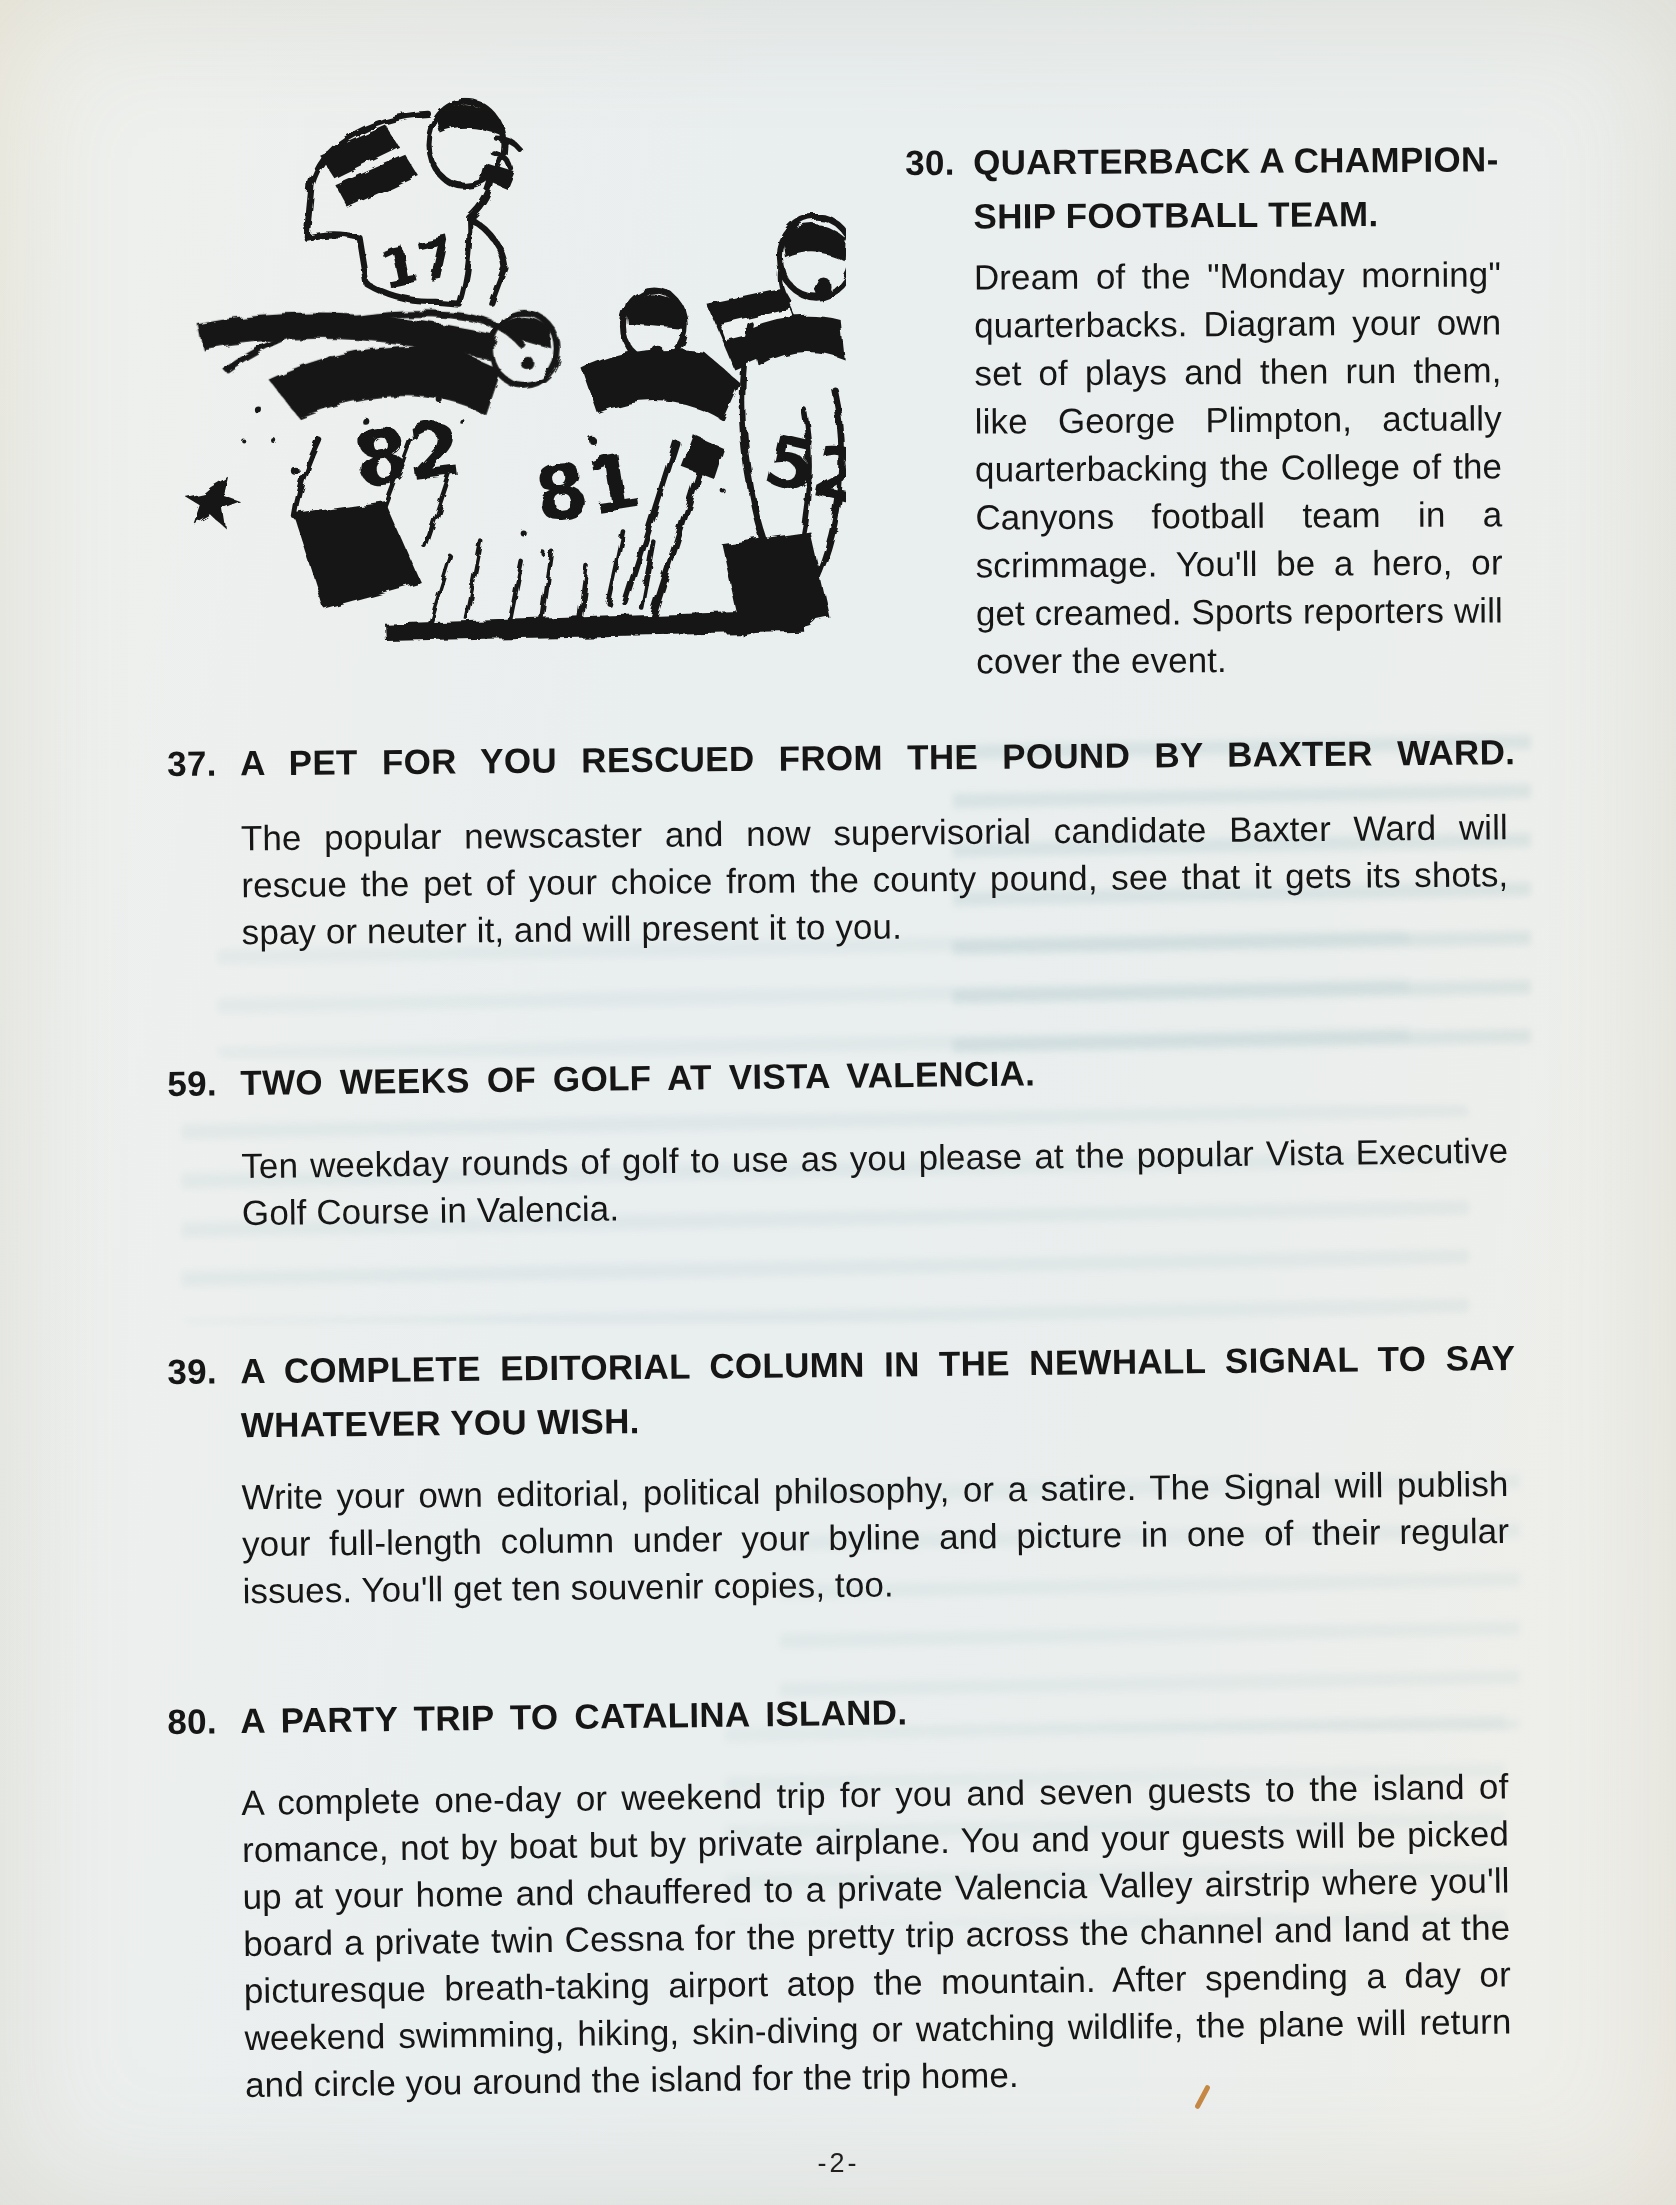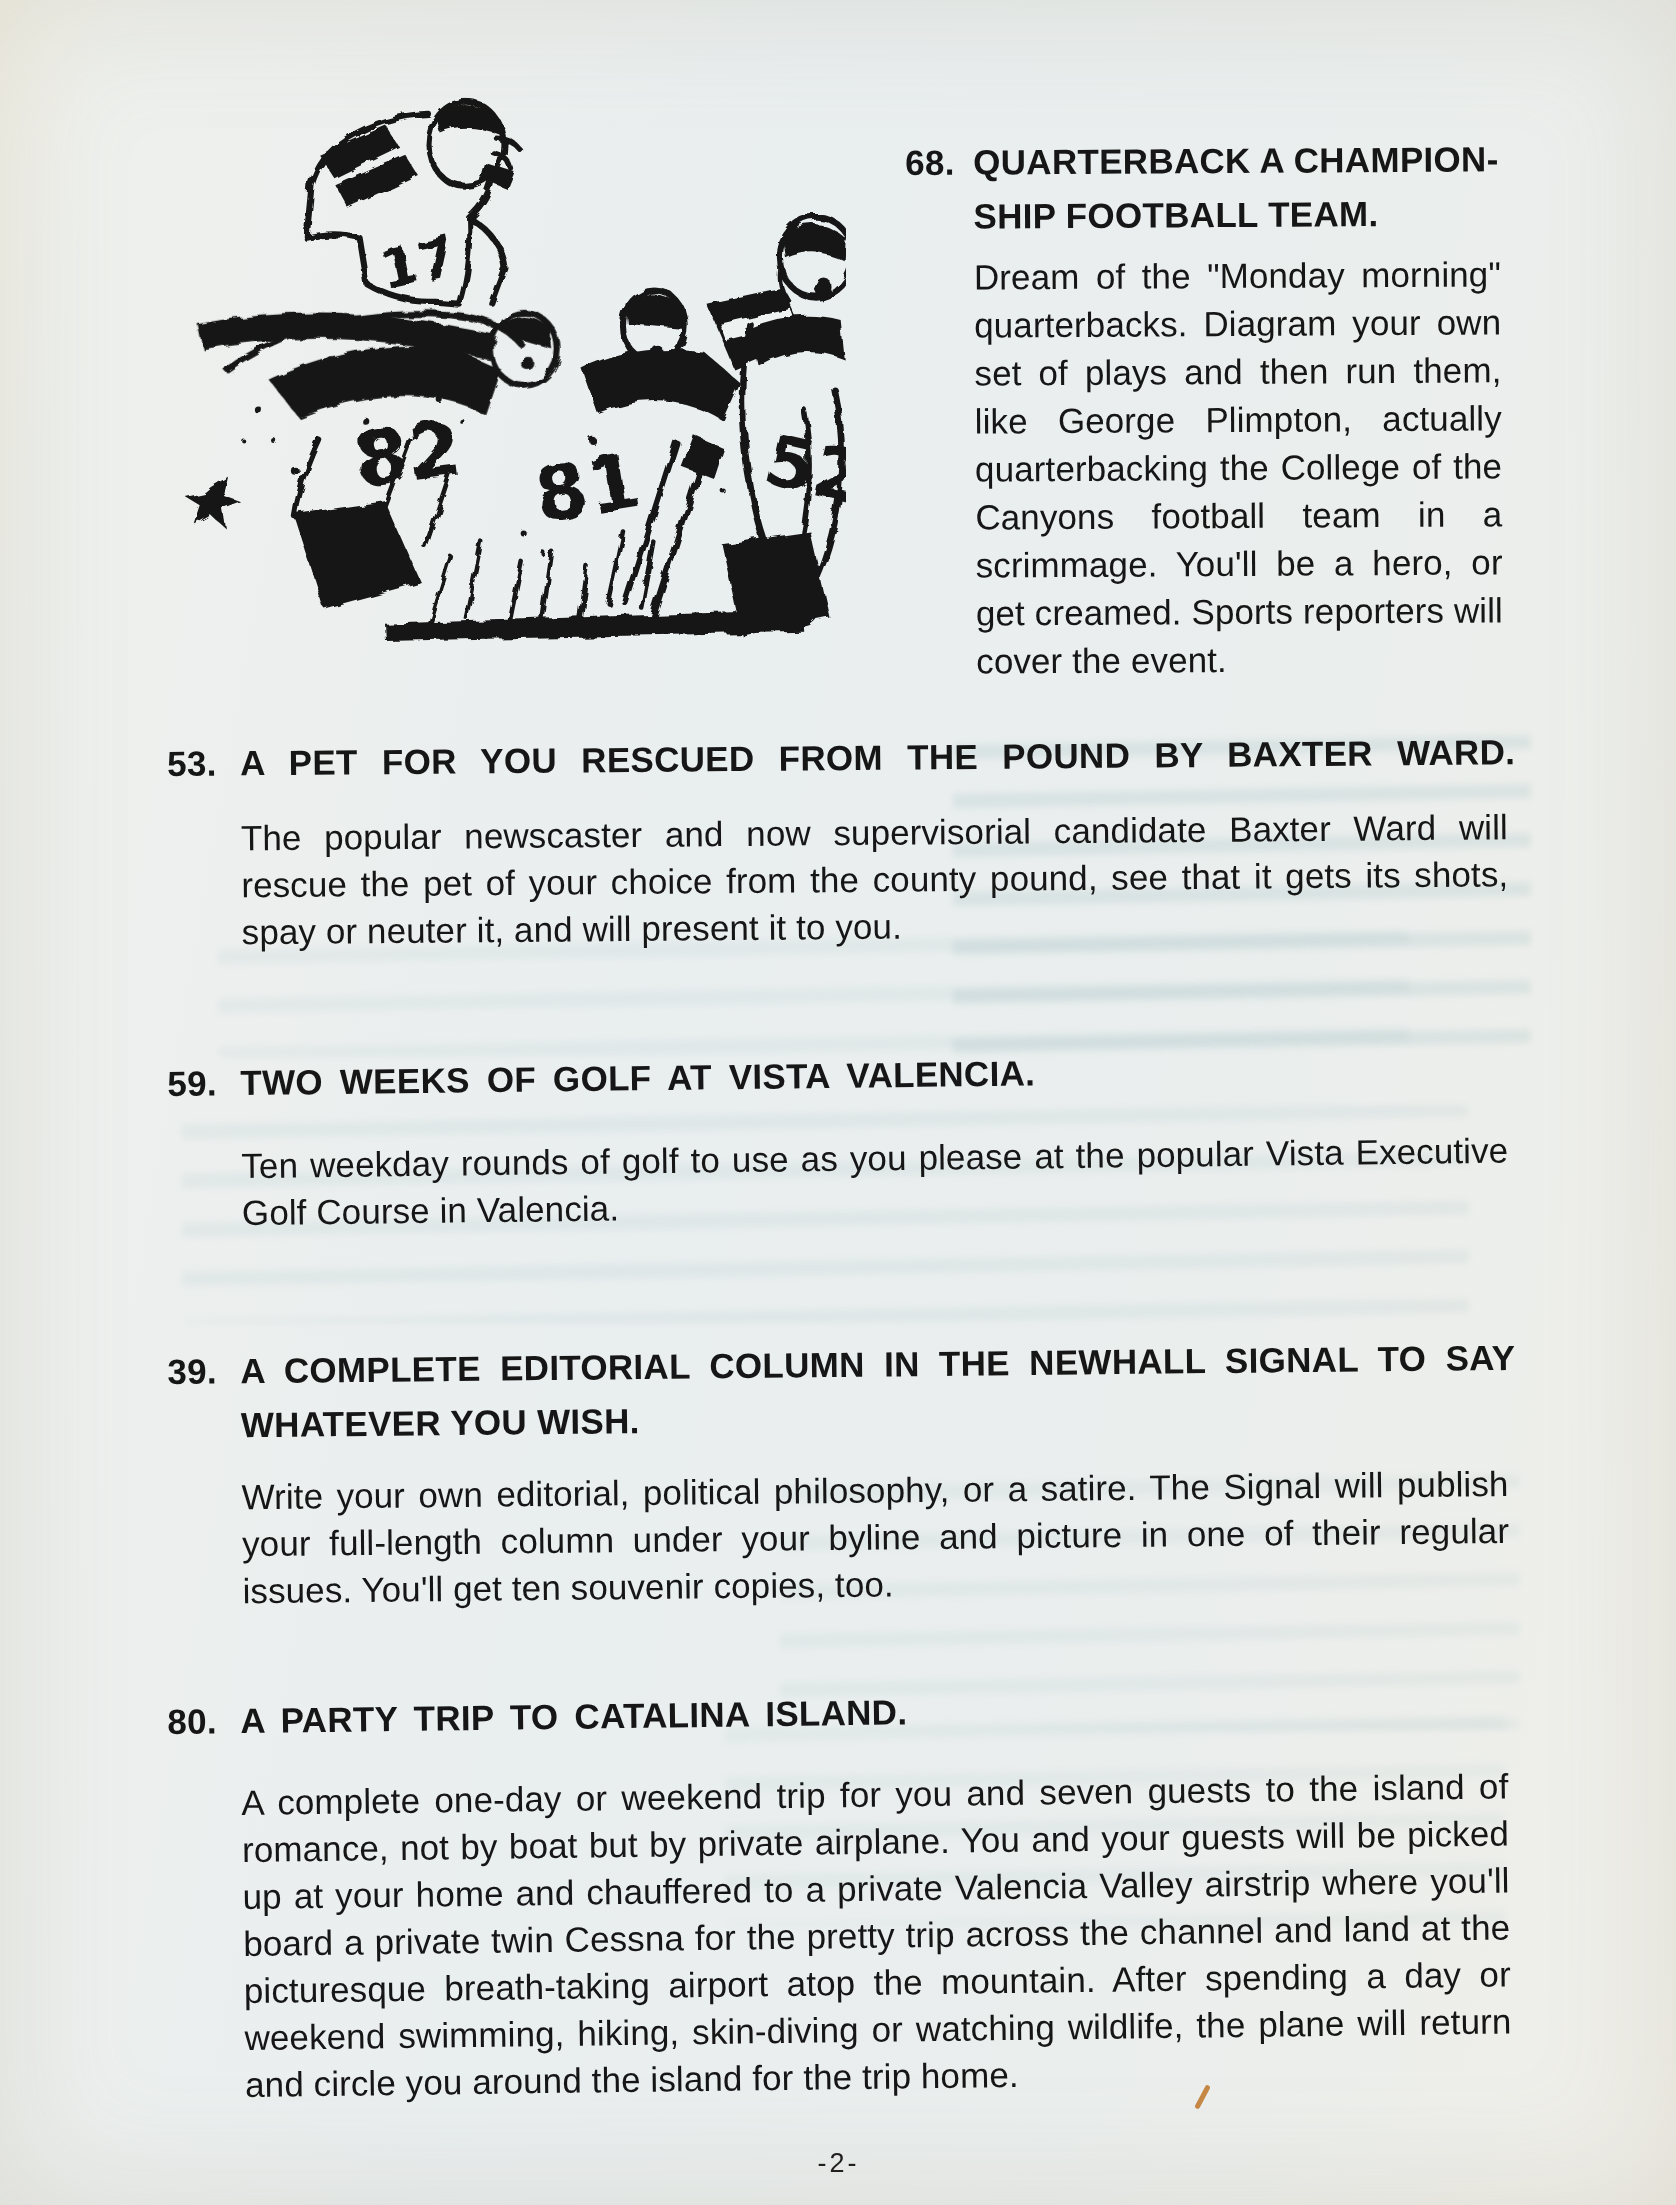--- a/index.html
+++ b/index.html
@@ -161,32 +161,32 @@
           <circle cx="702" cy="882" r="6"></circle>
             <circle cx="742" cy="922" r="5"></circle>
             <circle cx="1180" cy="480" r="5"></circle>
         </g>
       </g>
     </svg>
   </div>
 
   <div class="item it36">
     <div class="heading">
-      <span class="h-num">68.</span>
+      <span class="h-num">30.</span>
       <span class="h-text">
         <div>QUARTERBACK A CHAMPION-</div>
         <div>SHIP FOOTBALL TEAM.</div>
       </span>
     </div>
     <div class="body-text">Dream of the "Monday morning" quarterbacks. Diagram your own set of plays and then run them, like George Plimpton, actually quarterbacking the College of the Canyons football team in a scrimmage. You'll be a hero, or get creamed. Sports reporters will cover the event.</div>
   </div>
 
   <div class="item it37">
     <div class="heading">
-      <span class="h-num">53.</span>
+      <span class="h-num">37.</span>
       <span class="h-text">A PET FOR YOU RESCUED FROM THE POUND BY BAXTER WARD.</span>
     </div>
     <div class="body-text">The popular newscaster and now supervisorial candidate Baxter Ward will rescue the pet of your choice from the county pound, see that it gets its shots, spay or neuter it, and will present it to you.</div>
   </div>
 
   <div class="item it38">
     <div class="heading">
       <span class="h-num">59.</span>
       <span class="h-text">TWO WEEKS OF GOLF AT VISTA VALENCIA.</span>
     </div>

